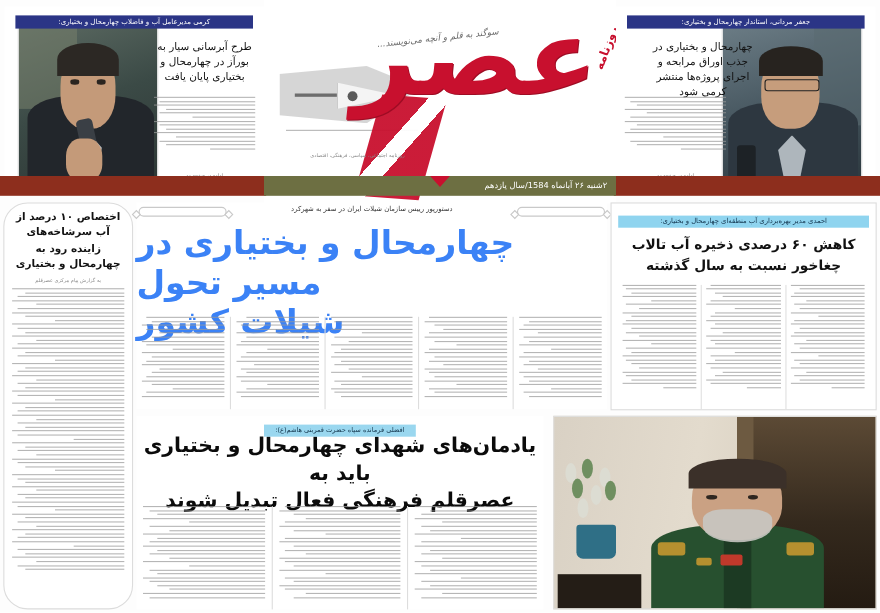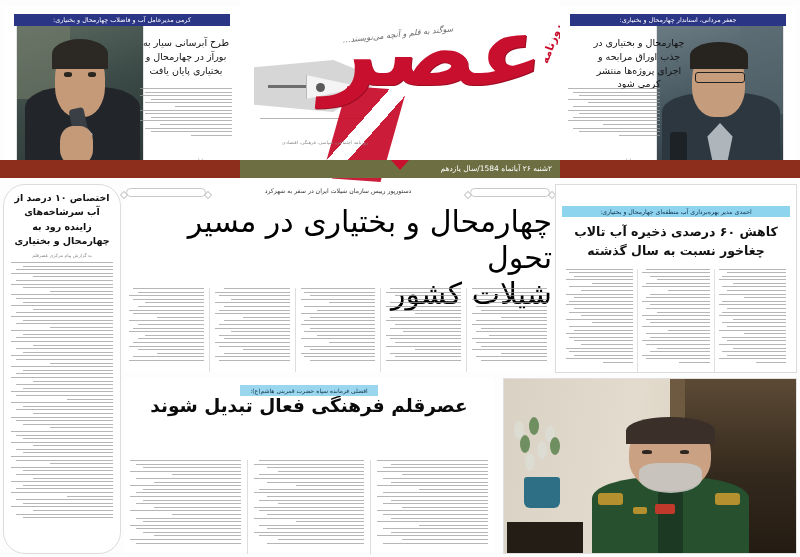--- a/index.html
+++ b/index.html
@@ -312,24 +312,24 @@
     width: 4px; height: 4px;
     border: 1px solid #c9c9c9;
     transform: rotate(45deg);
   }
   .ornament::before { left: -6px; }
   .ornament::after  { right: -6px; }
 
   .lead-headline {
     margin-top: 2px;
     font-size: 30px;
-    font-weight: normal;
+    font-weight: bold;
     line-height: 1.2;
-    color: #000000;
-    text-align: right;
+    color: #3b82f6;
+    text-align: left;
     direction: rtl;
     letter-spacing: -1px;
   }
 
   .lead-cols {
     position: absolute;
     left: 0; right: 0;
     top: 104px;
     height: 84px;
     display: flex;
@@ -377,21 +377,21 @@
   }
 
   
   .right-box {
     position: absolute;
     right: 3px; top: 184px;
     width: 242px;
     height: 189px;
     background: #ffffff;
     border: 1px solid #dcdcdc;
-    padding: 21px 6px;
+    padding: 11px 6px;
     overflow: hidden;
   }
   .kicker-cyan {
     background: #8fd4ef;
     color: #10314a;
     font-size: 6.2px;
     line-height: 11px;
     height: 11px;
     text-align: center;
     direction: rtl;
@@ -1041,20 +1041,21 @@
       </div>
     </div>
   </div>
 
   <div class="bottom-story">
     <div class="bs-kicker-wrap">
       <span class="bs-kicker">افضلی فرمانده سپاه حضرت قمربنی هاشم(ع):</span>
     </div>
 
     <div class="bs-headline">
+      <div>یادمان‌های شهدای چهارمحال و بختیاری باید به</div>
       <div>عصرقلم فرهنگی فعال تبدیل شوند</div>
     </div>
 
     <div class="bs-cols">
       <div class="bs-col tlines">
         <div class="tline w100"></div>
           <div class="tline w88"></div>
           <div class="tline w95"></div>
         <div class="tline w100"></div>
           <div class="tline w78"></div>

